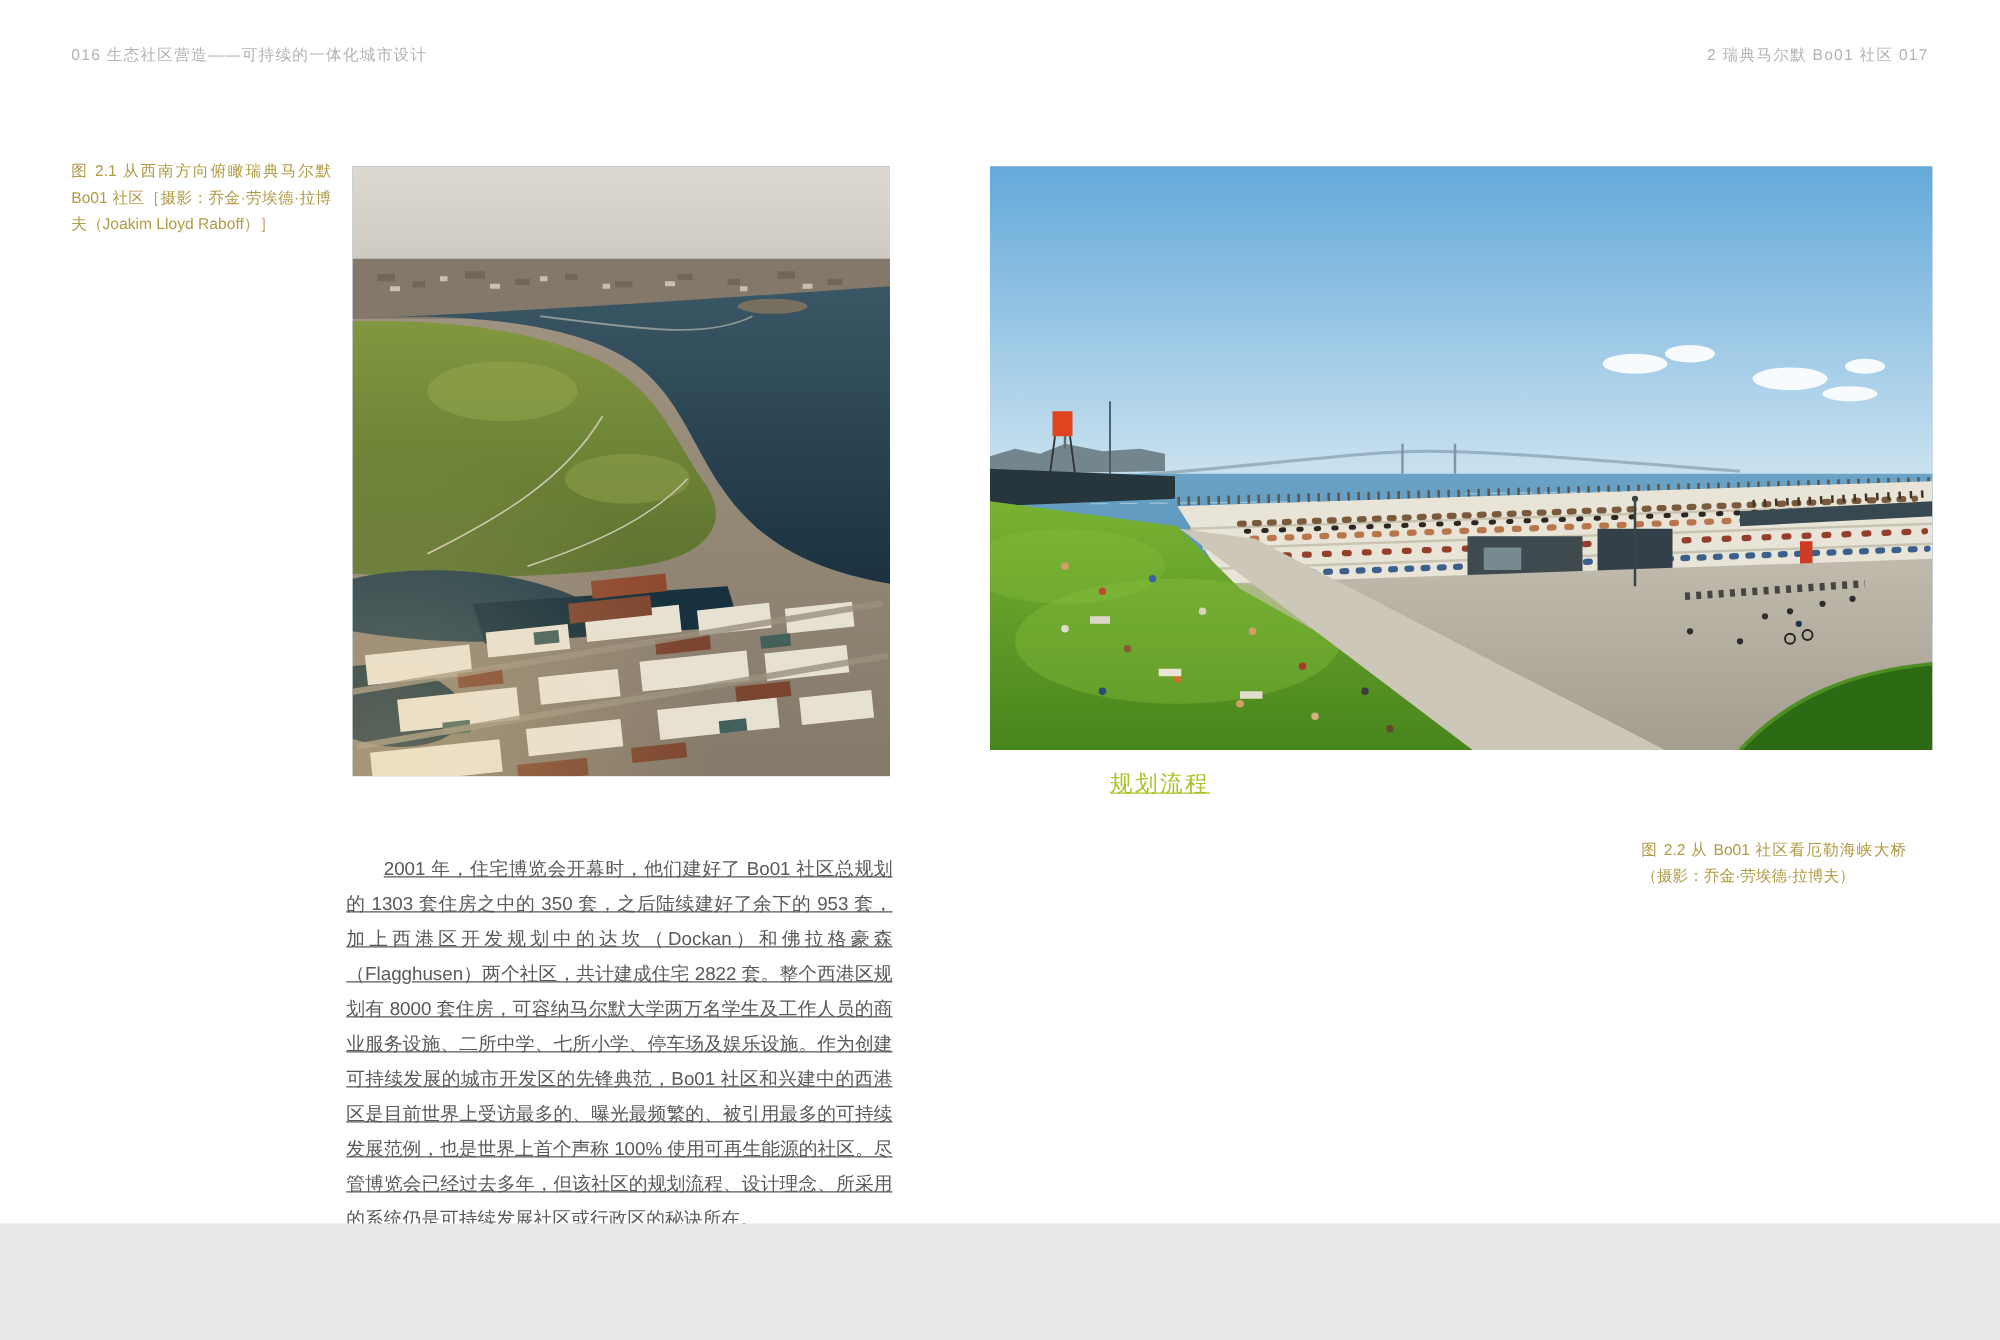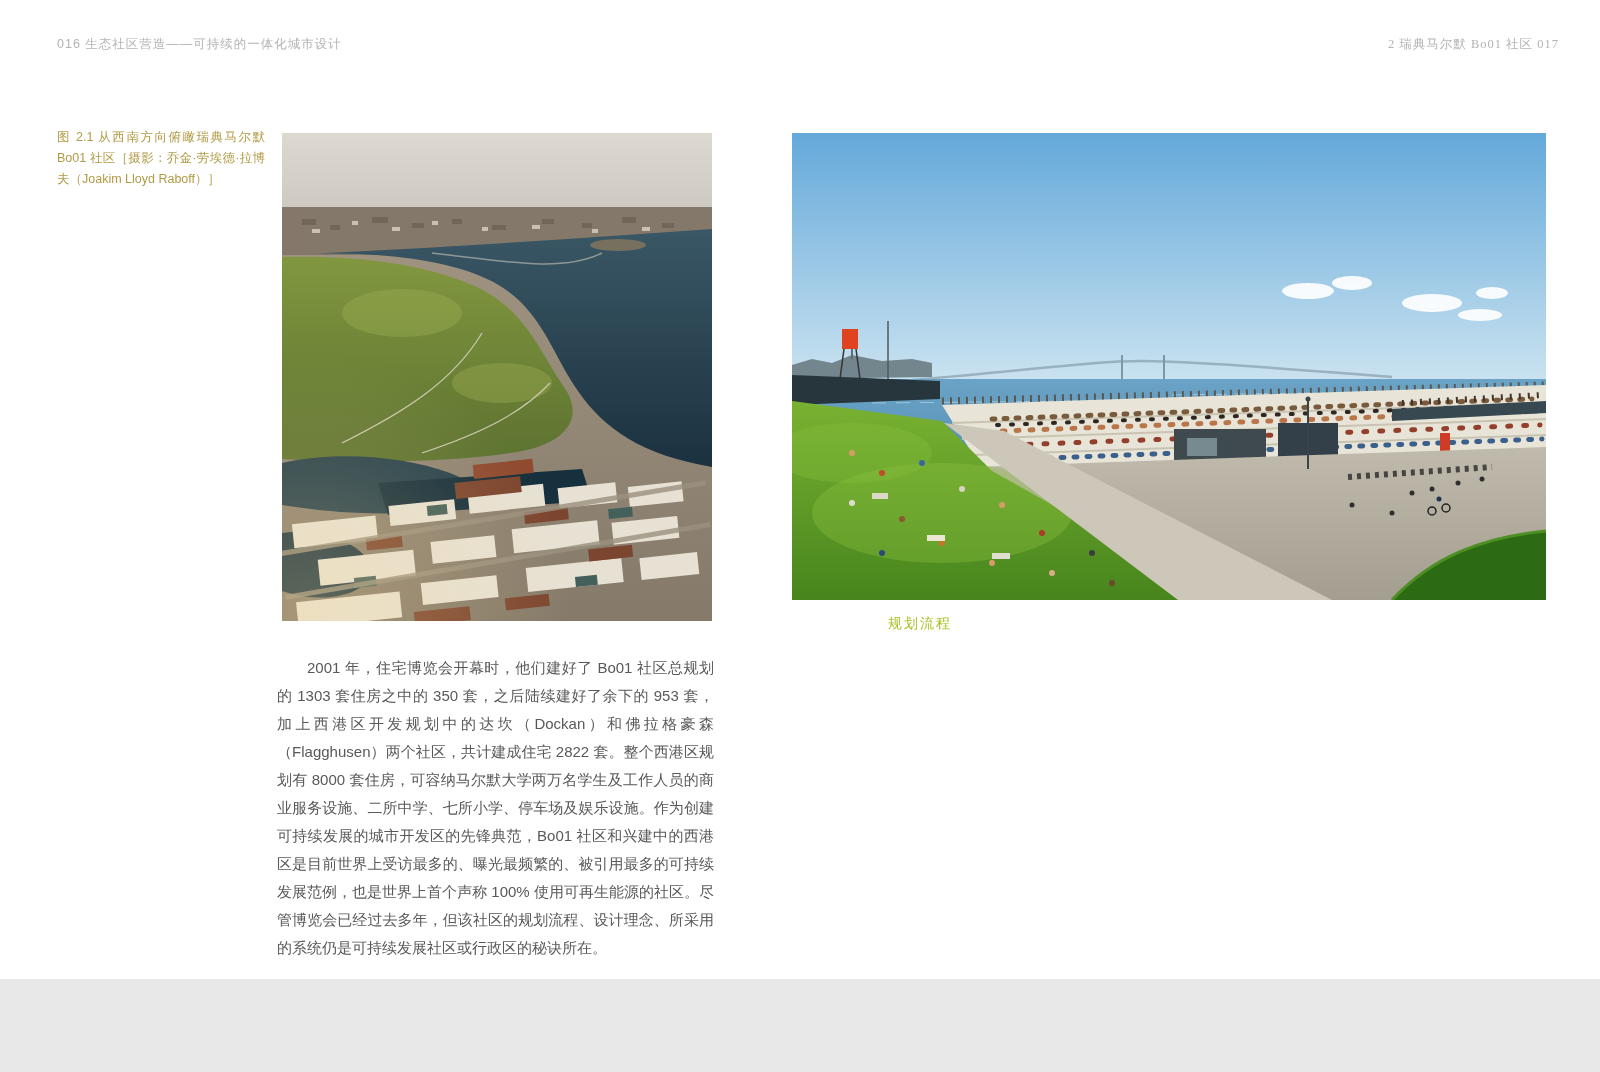--- a/index.html
+++ b/index.html
@@ -9,45 +9,46 @@
     background:#ffffff;
     font-family:"Liberation Sans","DejaVu Sans",sans-serif;
     overflow:hidden;
   }
   .running-head{
     position:absolute;top:36px;
     font-size:12.5px;letter-spacing:1px;color:#b3b3b3;
     white-space:nowrap;
   }
   .running-head.left{left:57px;}
-  .running-head.right{right:41px;text-align:center;font-family:Liberation Serif, serif;}
+  .running-head.right{right:57px;text-align:center;}
   .fig-caption{
     position:absolute;
     font-size:12.5px;line-height:21px;color:#b19b45;
     text-align:justify;
   }
   .fig-caption.cap-left{left:57px;top:127px;width:208px;}
   .fig-caption.cap-right{left:1313px;top:670px;width:212px;}
   .photo{
     position:absolute;overflow:hidden;background:#9db4c4;
   }
   .photo svg{display:block;width:100%;height:100%;}
   .photo.left-photo{left:282px;top:133px;width:430px;height:488px;}
   .photo.right-photo{left:792px;top:133px;width:754px;height:467px;}
   .body-text{
     position:absolute;
     font-size:15px;line-height:28px;color:#595959;
     text-align:justify;text-indent:2em;
   }
-  .body-text.body-left{left:277px;top:654px;width:437px;}
+  .body-text.body-left{left:277px;top:682px;width:437px;text-decoration:underline;}
   .body-text.body-right{left:858px;top:662px;width:442px;}
   .section-title{
     position:absolute;left:888px;top:615px;
-    font-size:14px;letter-spacing:2px;color:#a9c326;
+    font-size:18px;letter-spacing:2px;color:#a9c326;
     font-weight:500;
+    text-decoration:underline;
   }
 </style>
 </head>
 <body>
 
 <div class="spread">
 
   <div class="running-head left">016  生态社区营造——可持续的一体化城市设计</div>
   <div class="running-head right">2 瑞典马尔默 Bo01 社区  017</div>
 
@@ -267,14 +268,15 @@
         <circle cx="647" cy="366" r="2.5" fill="#223355"></circle>
       </g>
       <path d="M516,268 L516,336" stroke="#3a4448" stroke-width="2"></path>
       <circle cx="516" cy="266" r="2.5" fill="#3a4448"></circle>
     </svg>
   </div>
 
   <div class="section-title">规划流程</div>
 
 
+  <div class="fig-caption cap-right">图 2.2  从 Bo01 社区看厄勒海峡大桥（摄影：乔金·劳埃德·拉博夫）</div>
 
 </div>
 
 </body></html>

